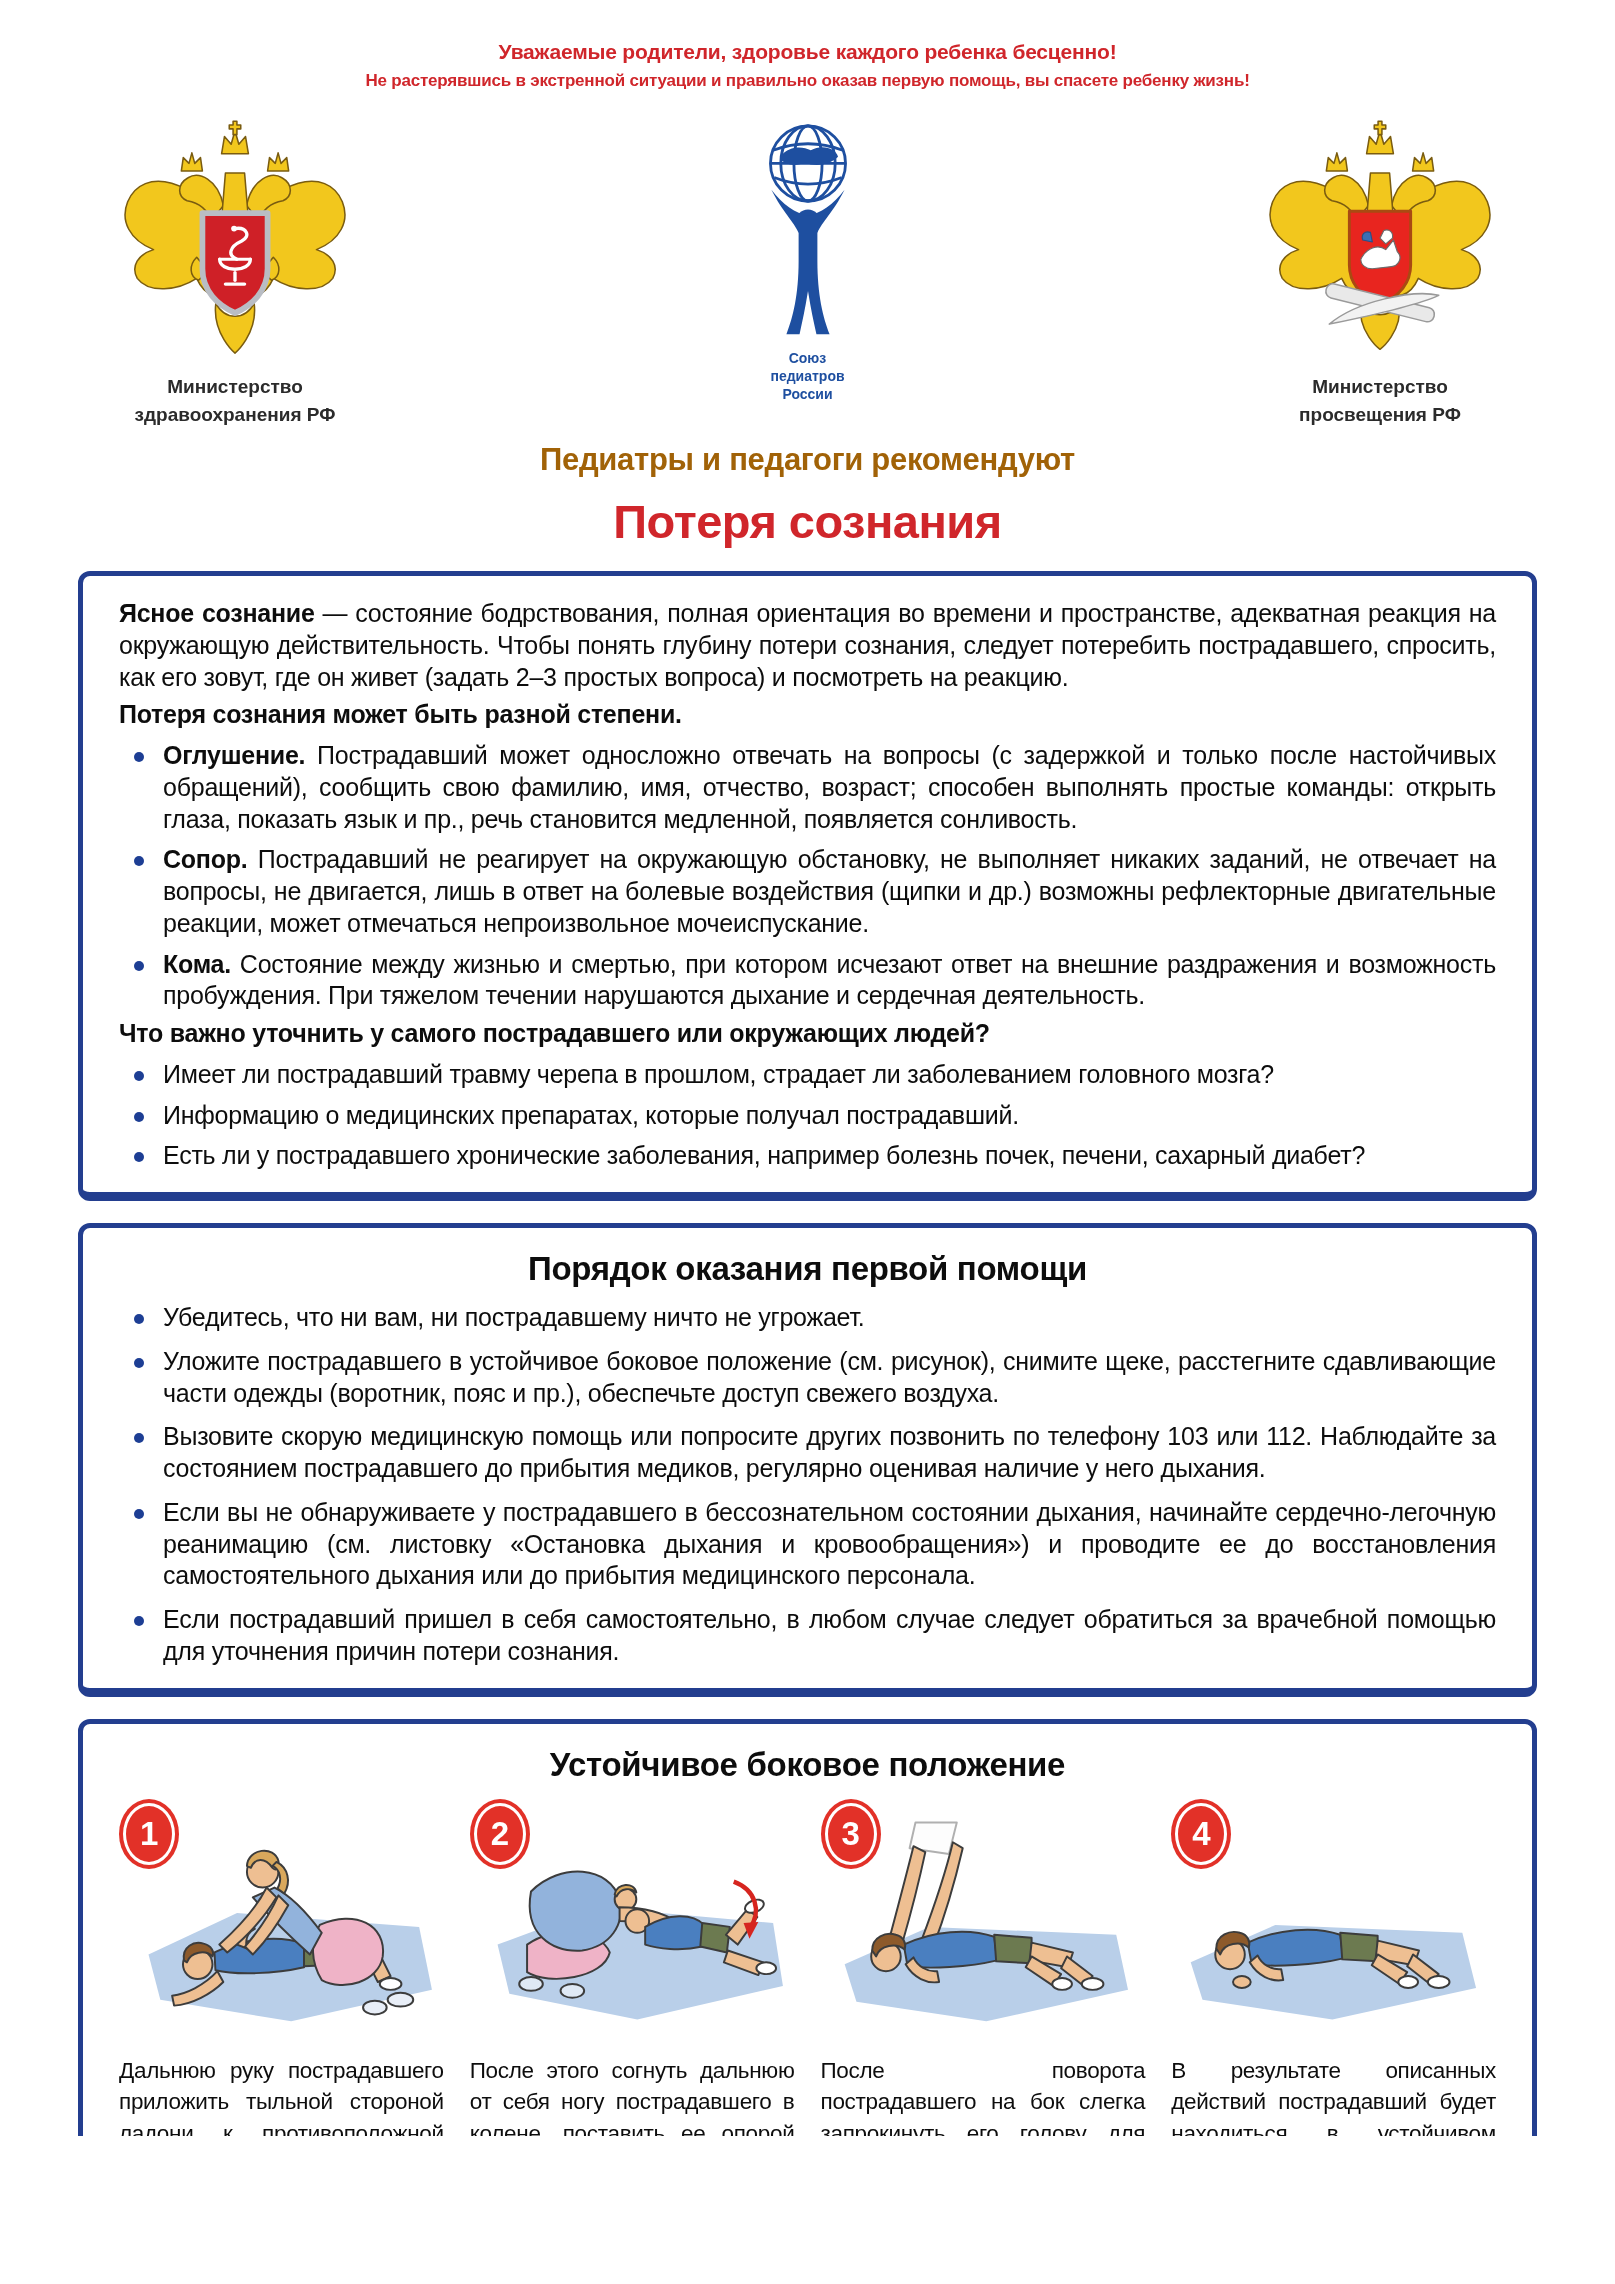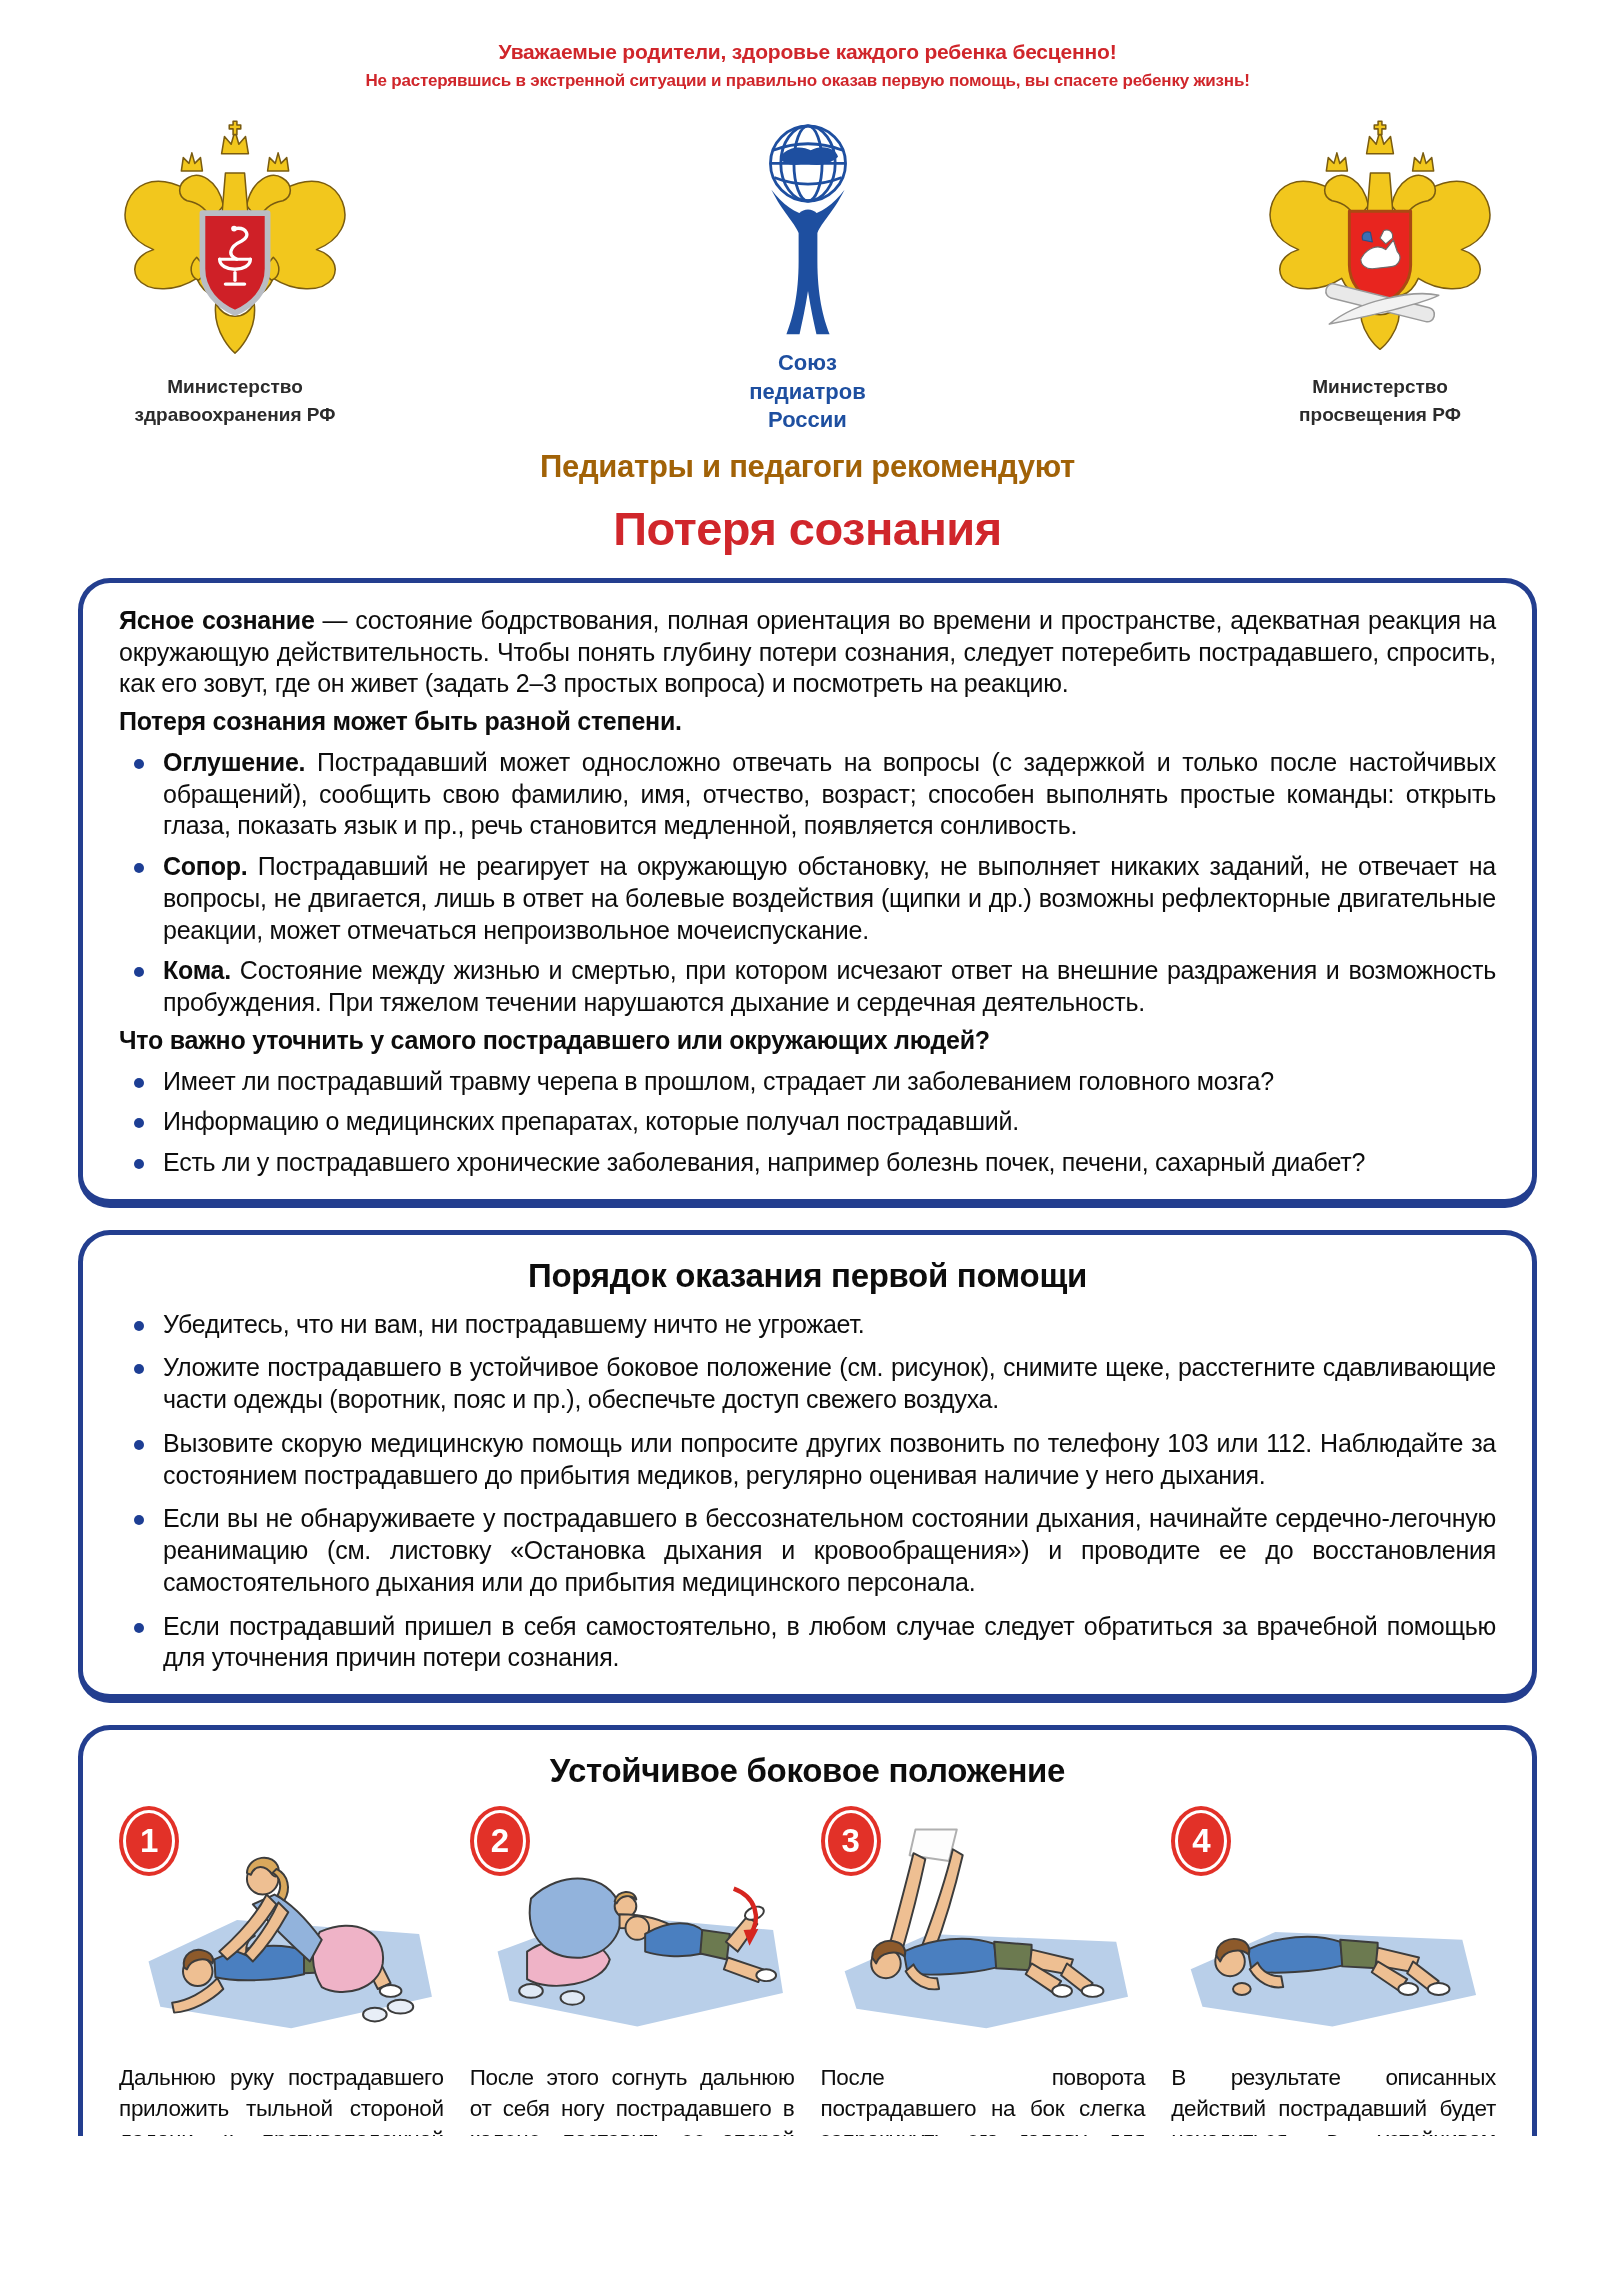--- a/index.html
+++ b/index.html
@@ -13,30 +13,30 @@
   .hdr-line { text-align:center; font-weight:bold; color:#d0262b; letter-spacing:-0.2px; }
   .hdr-line.l1 { font-size:21px; }
   .hdr-line.l2 { font-size:17px; margin-top:7px; }
 
   
   .logos { display:flex; justify-content:space-between; align-items:flex-start; margin-top:24px; padding:0 55px; }
   .logo-col { display:flex; flex-direction:column; align-items:center; }
   .logo-col.side { width:360px; }
   .logo-col.center { flex:1; }
   .logo-label { text-align:center; font-weight:bold; font-size:19px; line-height:1.45; color:#2b2b2b; margin-top:6px; }
-  .logo-label.blue { color:#1e4fa0; font-size:22px; line-height:1.3; margin-top:2px; }
+  .logo-label.blue { color:#1e4fa0; font-size:14px; line-height:1.3; margin-top:2px; }
 
   
   .recommend { text-align:center; color:#a16207; font-weight:bold; font-size:31px; margin-top:14px; letter-spacing:-0.3px; }
   .page-title { text-align:center; color:#d0262b; font-weight:bold; font-size:47px; margin-top:16px; letter-spacing:-0.5px; }
 
   
   .box {
     margin:22px 78px 0; border:5px solid #233e8f; border-bottom-width:9px;
-    border-radius:32px; padding:16px 36px 20px; font-size:25px; line-height:1.27;
+    border-radius:12px; padding:16px 36px 20px; font-size:25px; line-height:1.27;
     letter-spacing:-0.25px; text-align:justify; color:#0d0d0d;
   }
   .para { margin:6px 0 0; }
   .b { font-weight:bold; }
   .box h2 { margin:4px 0 8px; text-align:center; font-size:33px; letter-spacing:-0.3px; }
   ul.dots { list-style:none; margin:4px 0 0; padding:0; }
   ul.dots li { position:relative; padding-left:44px; margin-top:9px; text-align:justify; }
   ul.dots li::before {
     content:""; position:absolute; left:15px; top:12px; width:10px; height:10px;
     border-radius:50%; background:#1d3e94;

